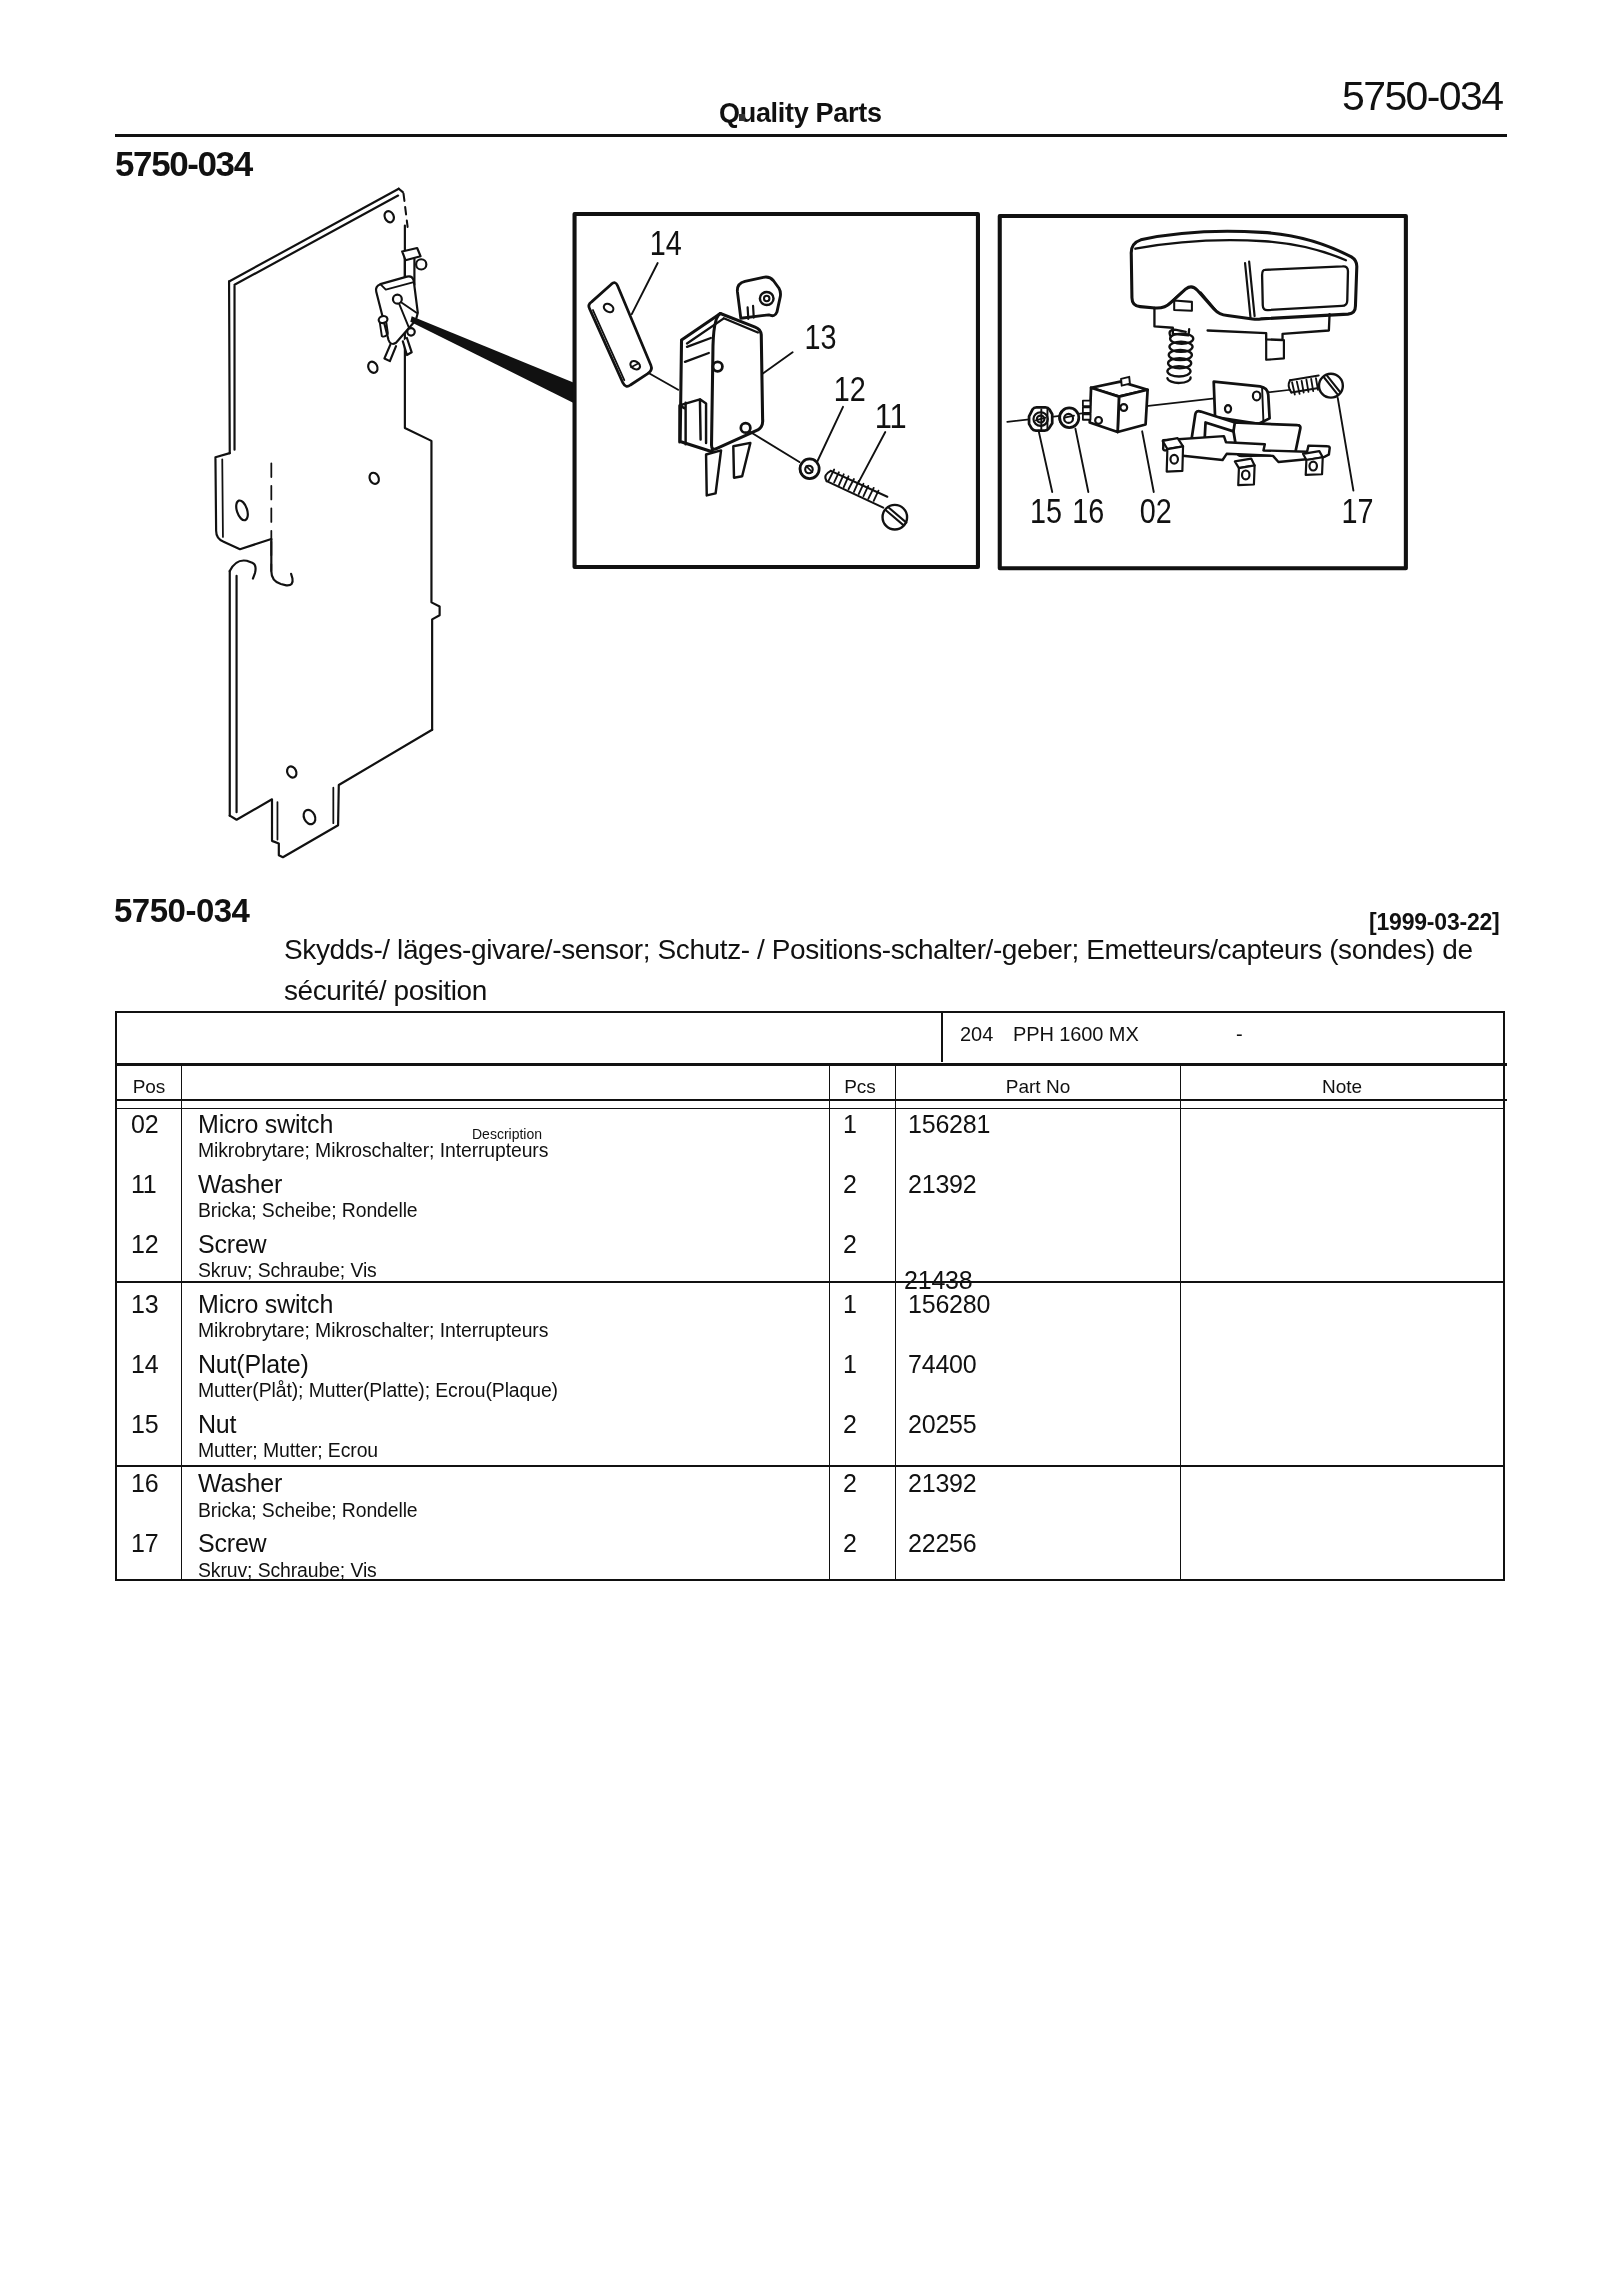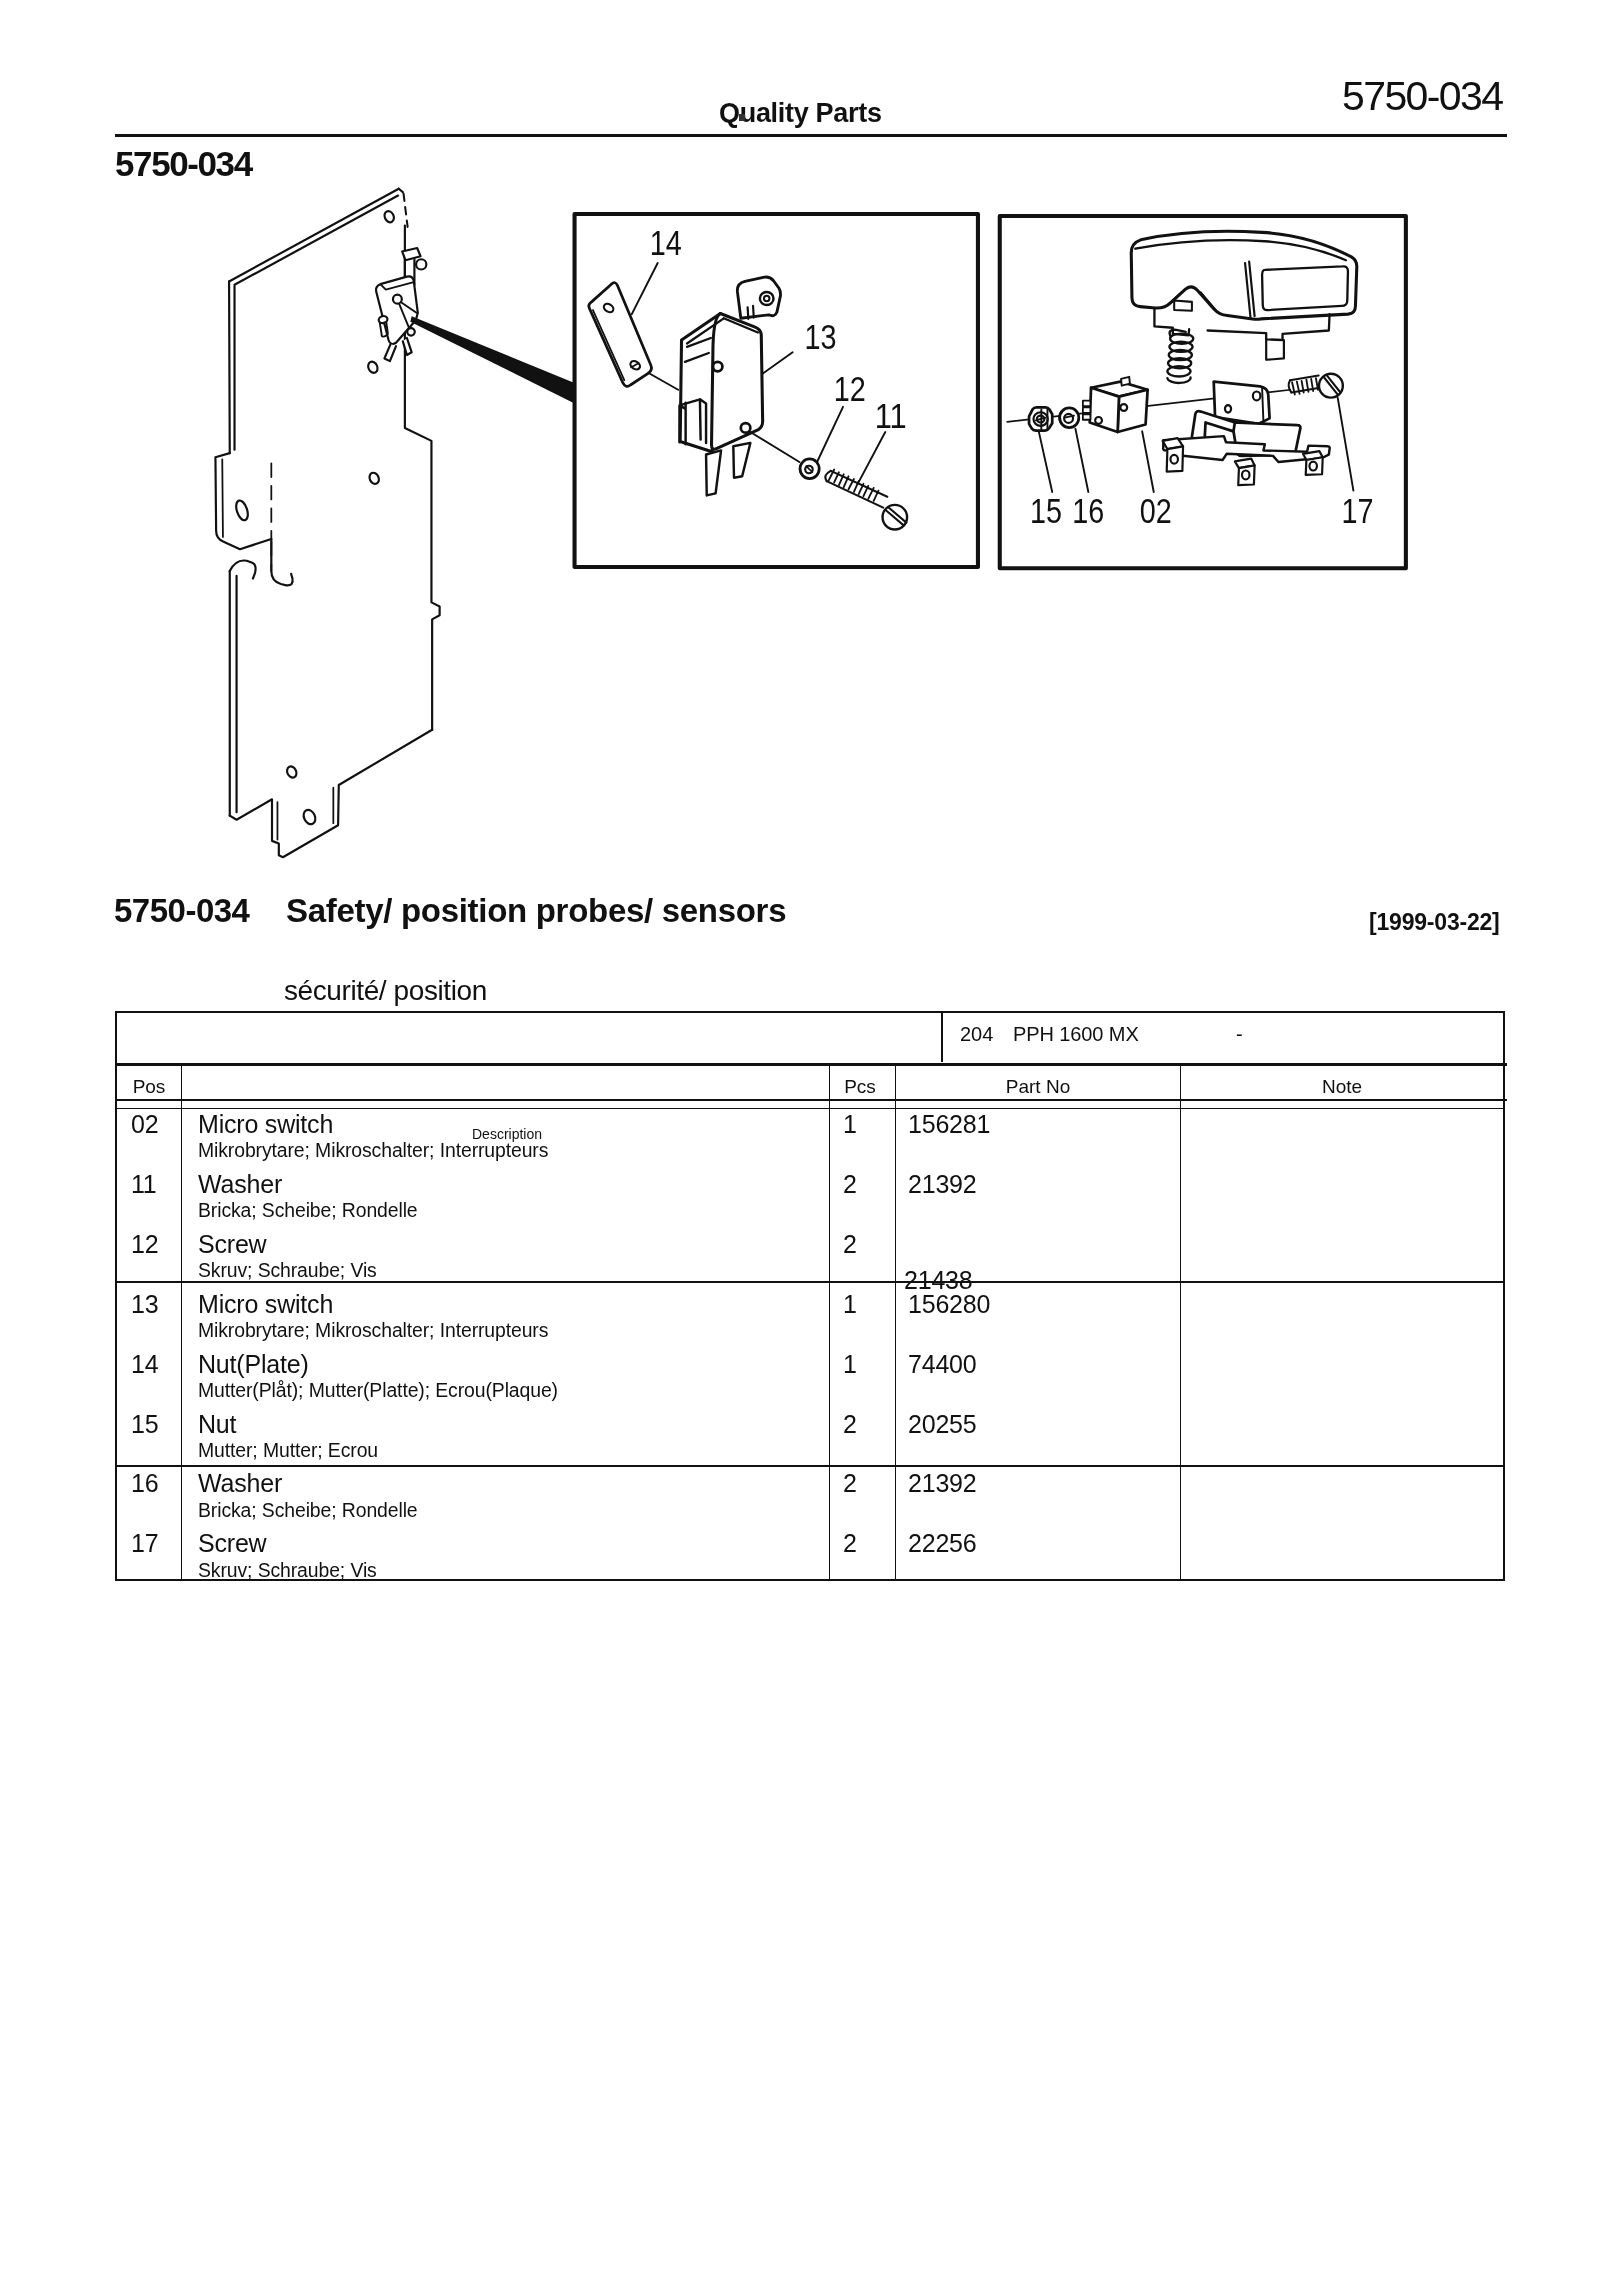--- a/index.html
+++ b/index.html
@@ -256,24 +256,24 @@
   <text x="1597" y="768" textLength="47" lengthAdjust="spacingAndGlyphs">16</text>
 
   <text x="1696" y="768" textLength="47" lengthAdjust="spacingAndGlyphs">02</text>
 
   <text x="1992" y="768" textLength="47" lengthAdjust="spacingAndGlyphs">17</text>
   </g>
   </svg>
 
   <div class="abs b" style="left:114px;top:894px;font-size:33px;line-height:33px;letter-spacing:-0.5px;">5750-034</div>
 
-  <div class="abs b" style="left:286px;top:894px;font-size:33px;line-height:33px;letter-spacing:-0.3px;">Safety/ position probes/ sensors</div>
 
   <div class="abs b" style="left:1369px;top:911px;font-size:23px;line-height:23px;letter-spacing:-0.2px;">[1999-03-22]</div>
 
+  <div class="abs" style="left:284px;top:936px;font-size:28px;line-height:28px;letter-spacing:-0.4px;">Skydds-/ läges-givare/-sensor; Schutz- / Positions-schalter/-geber; Emetteurs/capteurs (sondes) de</div>
 
   <div class="abs" style="left:284px;top:977px;font-size:28px;line-height:28px;letter-spacing:-0.4px;">sécurité/ position</div>
 
   <div class="abs" style="left:115px;top:1011px;width:1386px;height:566px;border:2.7px solid #111;"></div>
 
   <div class="abs" style="left:941px;top:1013px;width:2px;height:49px;background:#111;"></div>
 
   <div class="abs" style="left:960px;top:1024px;font-size:20px;line-height:20px;">204</div>
 
   <div class="abs" style="left:1013px;top:1024px;font-size:20px;line-height:20px;letter-spacing:-0.1px;">PPH 1600 MX</div>

